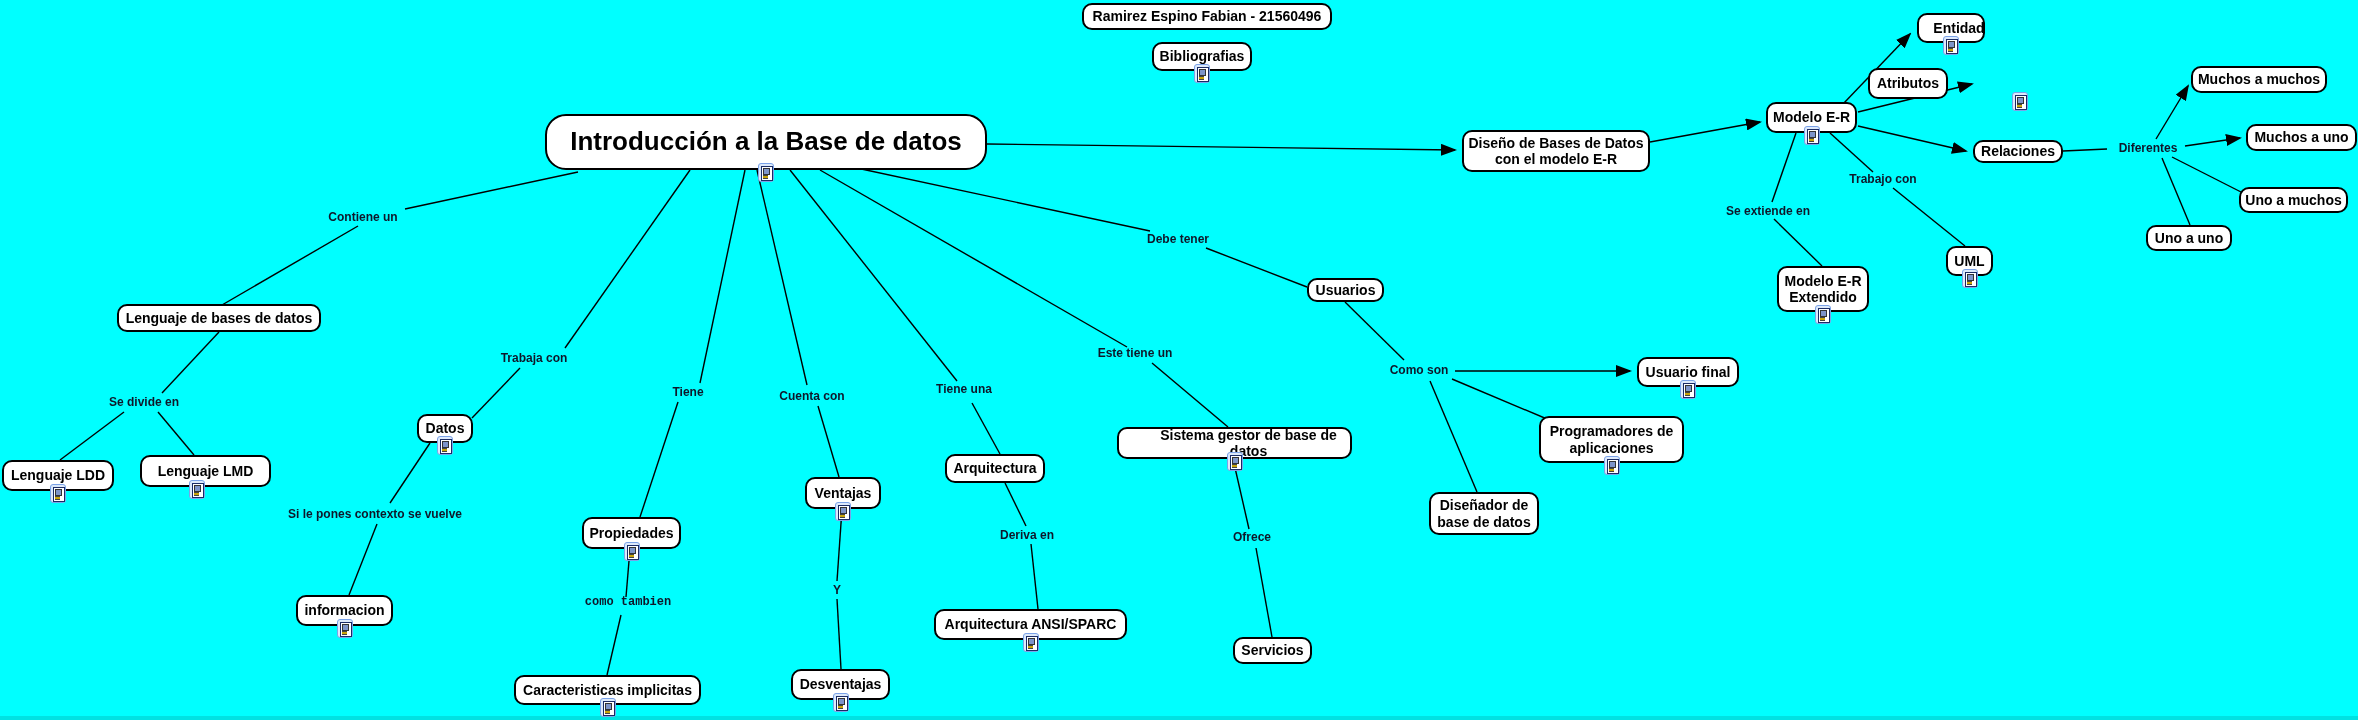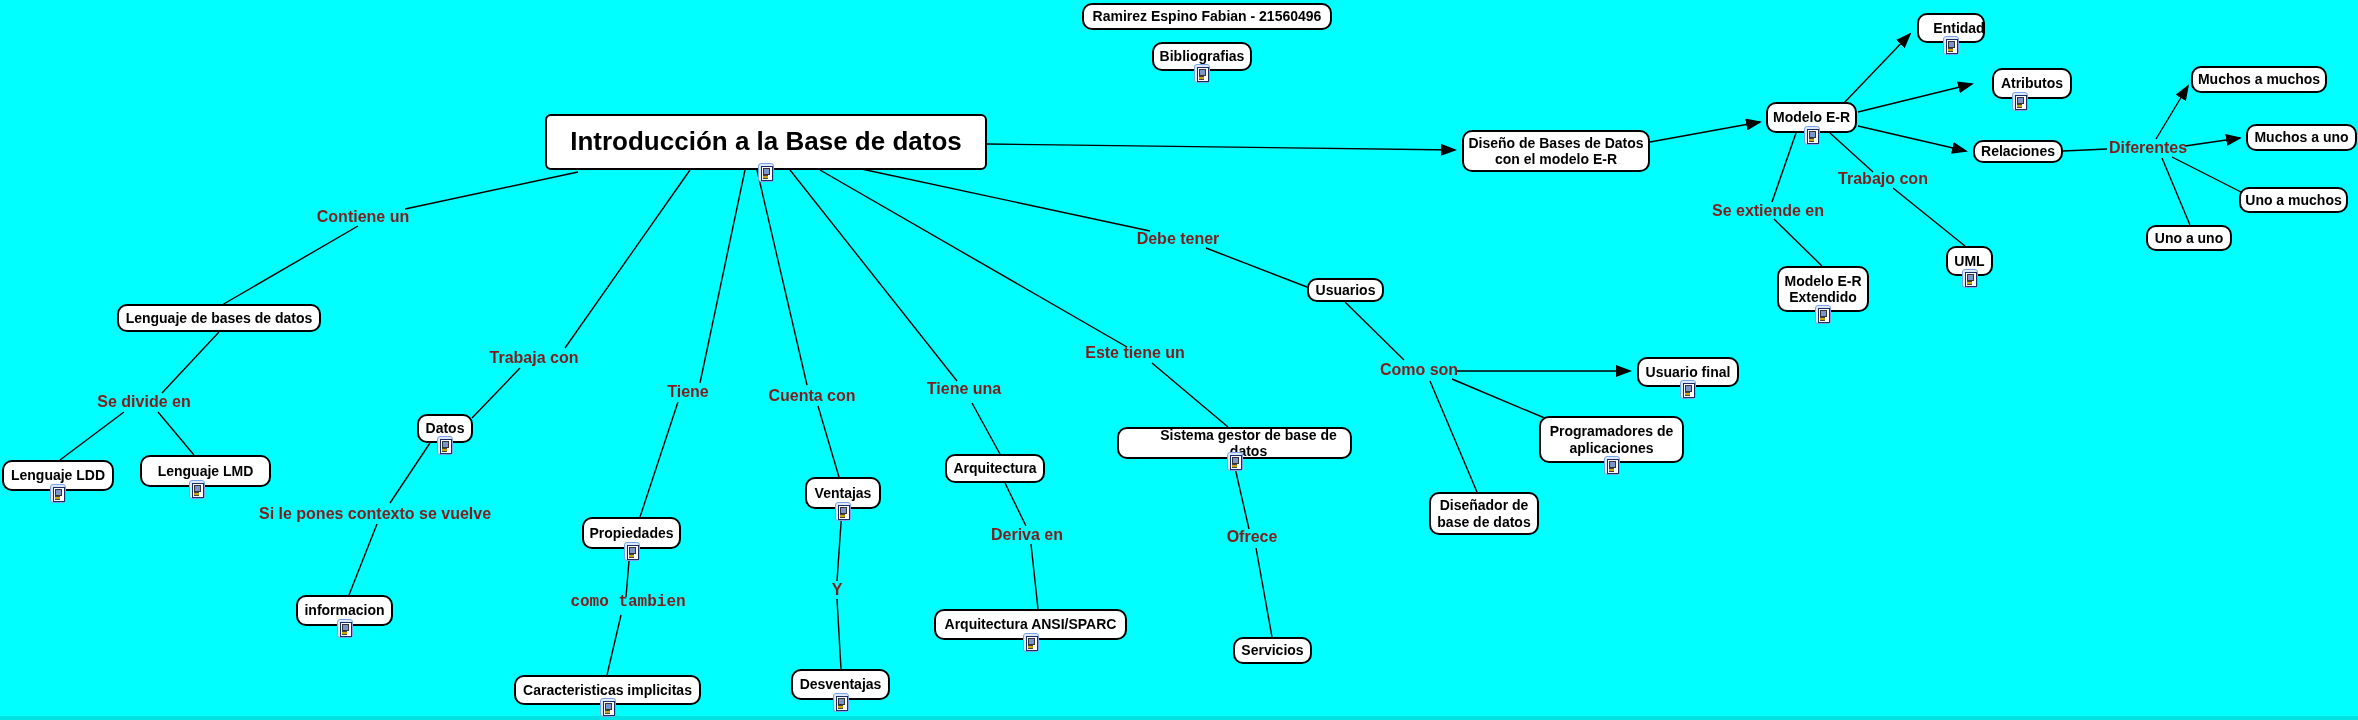--- a/index.html
+++ b/index.html
@@ -6,24 +6,24 @@
   body{width:2358px;height:720px;overflow:hidden;font-family:"Liberation Sans",sans-serif;}
   .stage{position:relative;width:2358px;height:720px;background:#00ffff;overflow:hidden;}
   .edges-svg{position:absolute;left:0;top:0;width:2358px;height:720px;display:block;}
   .edge{stroke:#000;stroke-width:1.4;}
   .node{
     position:absolute;display:flex;align-items:center;justify-content:center;
     background:#ffffff;border:2px solid #000;border-radius:10px;
     font-weight:bold;font-size:14px;line-height:1.15;color:#000;
     text-align:center;white-space:pre-line;box-sizing:border-box;z-index:2;
   }
-  .node.large{font-size:26px;border-radius:6px;}
+  .node.large{font-size:26px;border-radius:21px;}
   .link-label{
     position:absolute;transform:translate(-50%,-50%);
-    font-weight:bold;font-size:16px;color:#7f1d1d;white-space:nowrap;z-index:3;
+    font-weight:bold;font-size:12px;color:#0f172a;white-space:nowrap;z-index:3;
   }
   .res-icon{
     position:absolute;width:16px;height:19px;box-sizing:border-box;
     background:#dce9fb;border:1px solid #7aa2e8;border-radius:3px;z-index:4;
   }
   .ri-page{position:absolute;left:2px;top:2px;width:10px;height:13px;background:#fff;border:1px solid #1a2b66;}
   .ri-img{position:absolute;right:3px;top:4px;width:5px;height:5px;background:#7d94c9;border:1px solid #333;}
   .ri-l1,.ri-l2,.ri-l3{position:absolute;left:4px;width:5px;height:2px;background:#c9a40a;border-bottom:1px solid #444;}
   .ri-l1{top:6px}.ri-l2{top:9px}.ri-l3{top:12px}
   .bottom-edge{position:absolute;left:0;bottom:0;width:100%;height:4px;background:#00e2e2;z-index:1;}
@@ -216,21 +216,21 @@
       <span class="ri-img"></span>
     </span>
     <div class="node" style="left: 1917px; top: 13px; width: 68px; height: 30px; padding-left: 16px;">Entidad</div>
     <span class="res-icon" style="left: 1943px; top: 36px;">
       <span class="ri-page"></span>
       <span class="ri-l1"></span>
       <span class="ri-l2"></span>
       <span class="ri-l3"></span>
       <span class="ri-img"></span>
     </span>
-    <div class="node" style="left: 1992px; top: 68px; width: 80px; height: 31px;">Atributos</div>
+    <div class="node" style="left: 1868px; top: 68px; width: 80px; height: 31px;">Atributos</div>
     <span class="res-icon" style="left: 2012px; top: 92px;">
       <span class="ri-page"></span>
       <span class="ri-l1"></span>
       <span class="ri-l2"></span>
       <span class="ri-l3"></span>
       <span class="ri-img"></span>
     </span>
     <div class="node" style="left: 1973px; top: 140px; width: 90px; height: 23px;">Relaciones</div>
     <div class="node" style="left: 1946px; top: 246px; width: 47px; height: 30px;">UML</div>
     <span class="res-icon" style="left: 1961.5px; top: 269px;">

